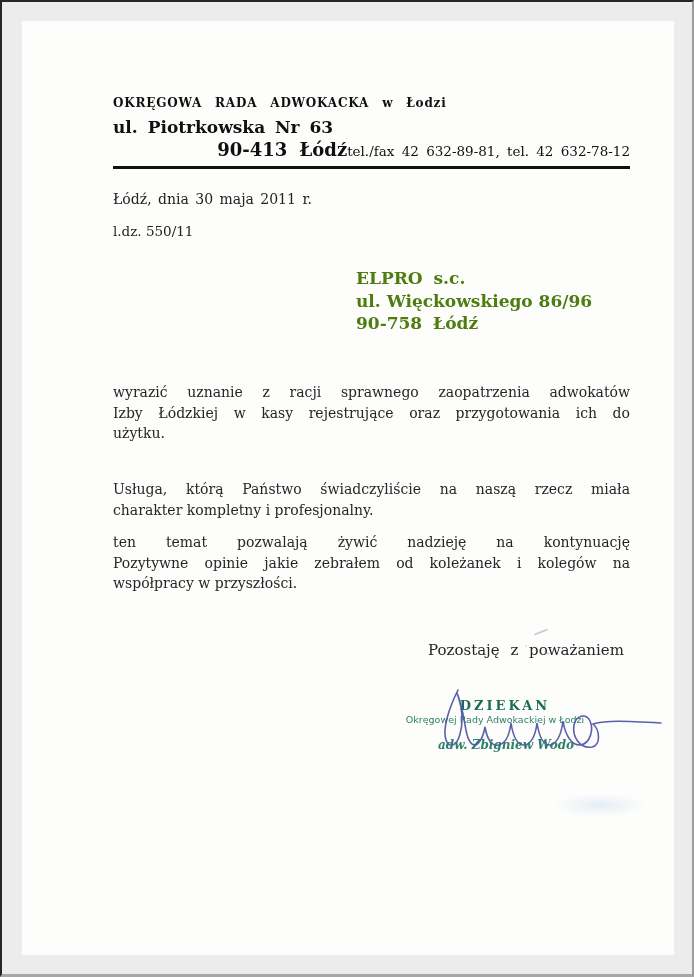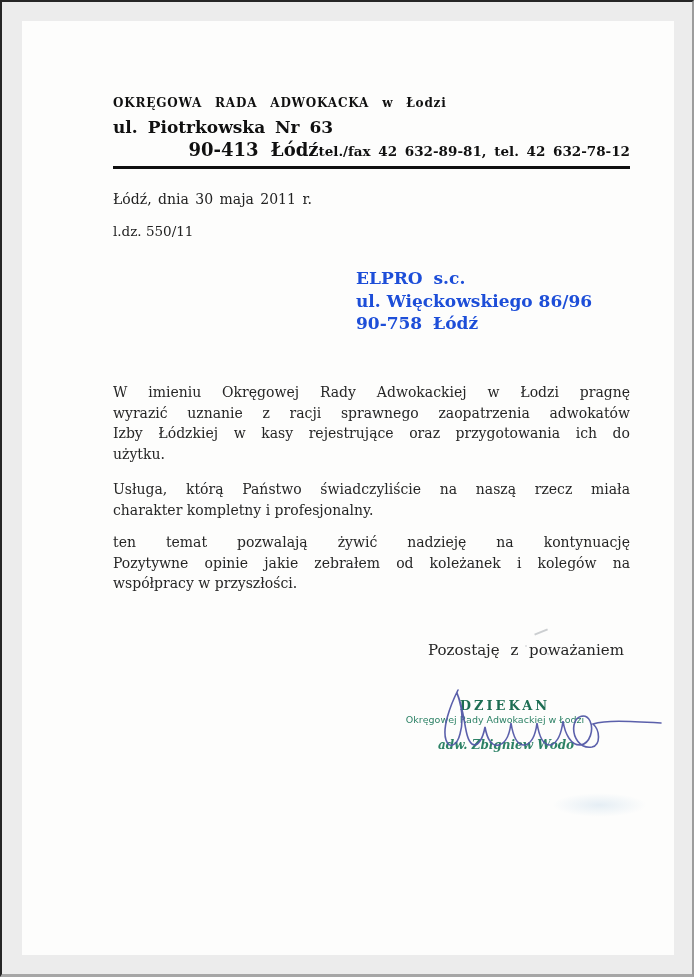--- a/index.html
+++ b/index.html
@@ -41,33 +41,33 @@
   .letterhead { position: absolute; left: 0; top: 70px; width: 517px; color: #101010; }
   .org {
     font-size: 12px; font-weight: bold; letter-spacing: 0.8px;
     word-spacing: 8px; line-height: 24px; white-space: nowrap;
   }
   .street {
     font-size: 17px; font-weight: bold; word-spacing: 4px; line-height: 24px;
   }
   .row3 { display: flex; align-items: baseline; justify-content: flex-end; line-height: 22px; }
   .postal { font-size: 18px; font-weight: bold; word-spacing: 6px; }
-  .phones { font-size: 13.5px; font-weight: bold; word-spacing: 3px; }
+  .phones { font-size: 13.5px; font-weight: normal; word-spacing: 3px; }
   .row4 { display: flex; justify-content: space-between; align-items: baseline; line-height: 16px; margin-top: 2px; }
   .email { font-size: 13px; font-weight: bold; }
   .www { font-size: 13px; font-weight: bold; word-spacing: 6px; }
   .rule { margin-top: 4px; height: 3px; background: #101010; }
   
   .dateline {
     position: absolute; left: 0; top: 170px; width: 517px;
     text-align: left; font-size: 14px; color: #222; word-spacing: 2px;
   }
   .ref { position: absolute; left: 0; top: 202px; font-size: 13.5px; color: #222; }
   
-  .recipient { position: absolute; left: 243px; top: 246px; color: #1d4ed8; }
+  .recipient { position: absolute; left: 243px; top: 246px; color: #4d7c0f; }
   .recipient div { font-size: 17px; font-weight: bold; line-height: 22.5px; }
   .recipient .r-name { word-spacing: 5px; }
   .recipient .r-city { word-spacing: 5px; }
   
   .para { position: absolute; left: 0; width: 517px; color: #262626; }
   .para .jline {
     font-size: 14px; line-height: 20.5px;
     text-align: justify; text-align-last: justify;
   }
   .para .jline:last-child { text-align-last: left; }
@@ -125,21 +125,20 @@
       <div class="dateline">Łódź, dnia 30 maja 2011 r.</div>
       <div class="ref">l.dz. 550/11</div>
 
       <div class="recipient">
         <div class="r-name">ELPRO s.c.</div>
         <div class="r-street">ul. Więckowskiego 86/96</div>
         <div class="r-city">90-758 Łódź</div>
       </div>
 
       <div class="para p1">
-          <div class="jline">W imieniu Okręgowej Rady Adwokackiej w Łodzi pragnę</div>
           <div class="jline">wyrazić uznanie z racji sprawnego zaopatrzenia adwokatów</div>
           <div class="jline">Izby Łódzkiej w kasy rejestrujące oraz przygotowania ich do</div>
           <div class="jline">użytku.</div>
         </div>
       <div class="para p2">
           <div class="jline">Usługa, którą Państwo świadczyliście na naszą rzecz miała</div>
           <div class="jline">charakter kompletny i profesjonalny.</div>
         </div>
       <div class="para p3">
           <div class="jline">ten temat pozwalają żywić nadzieję na kontynuację</div>

